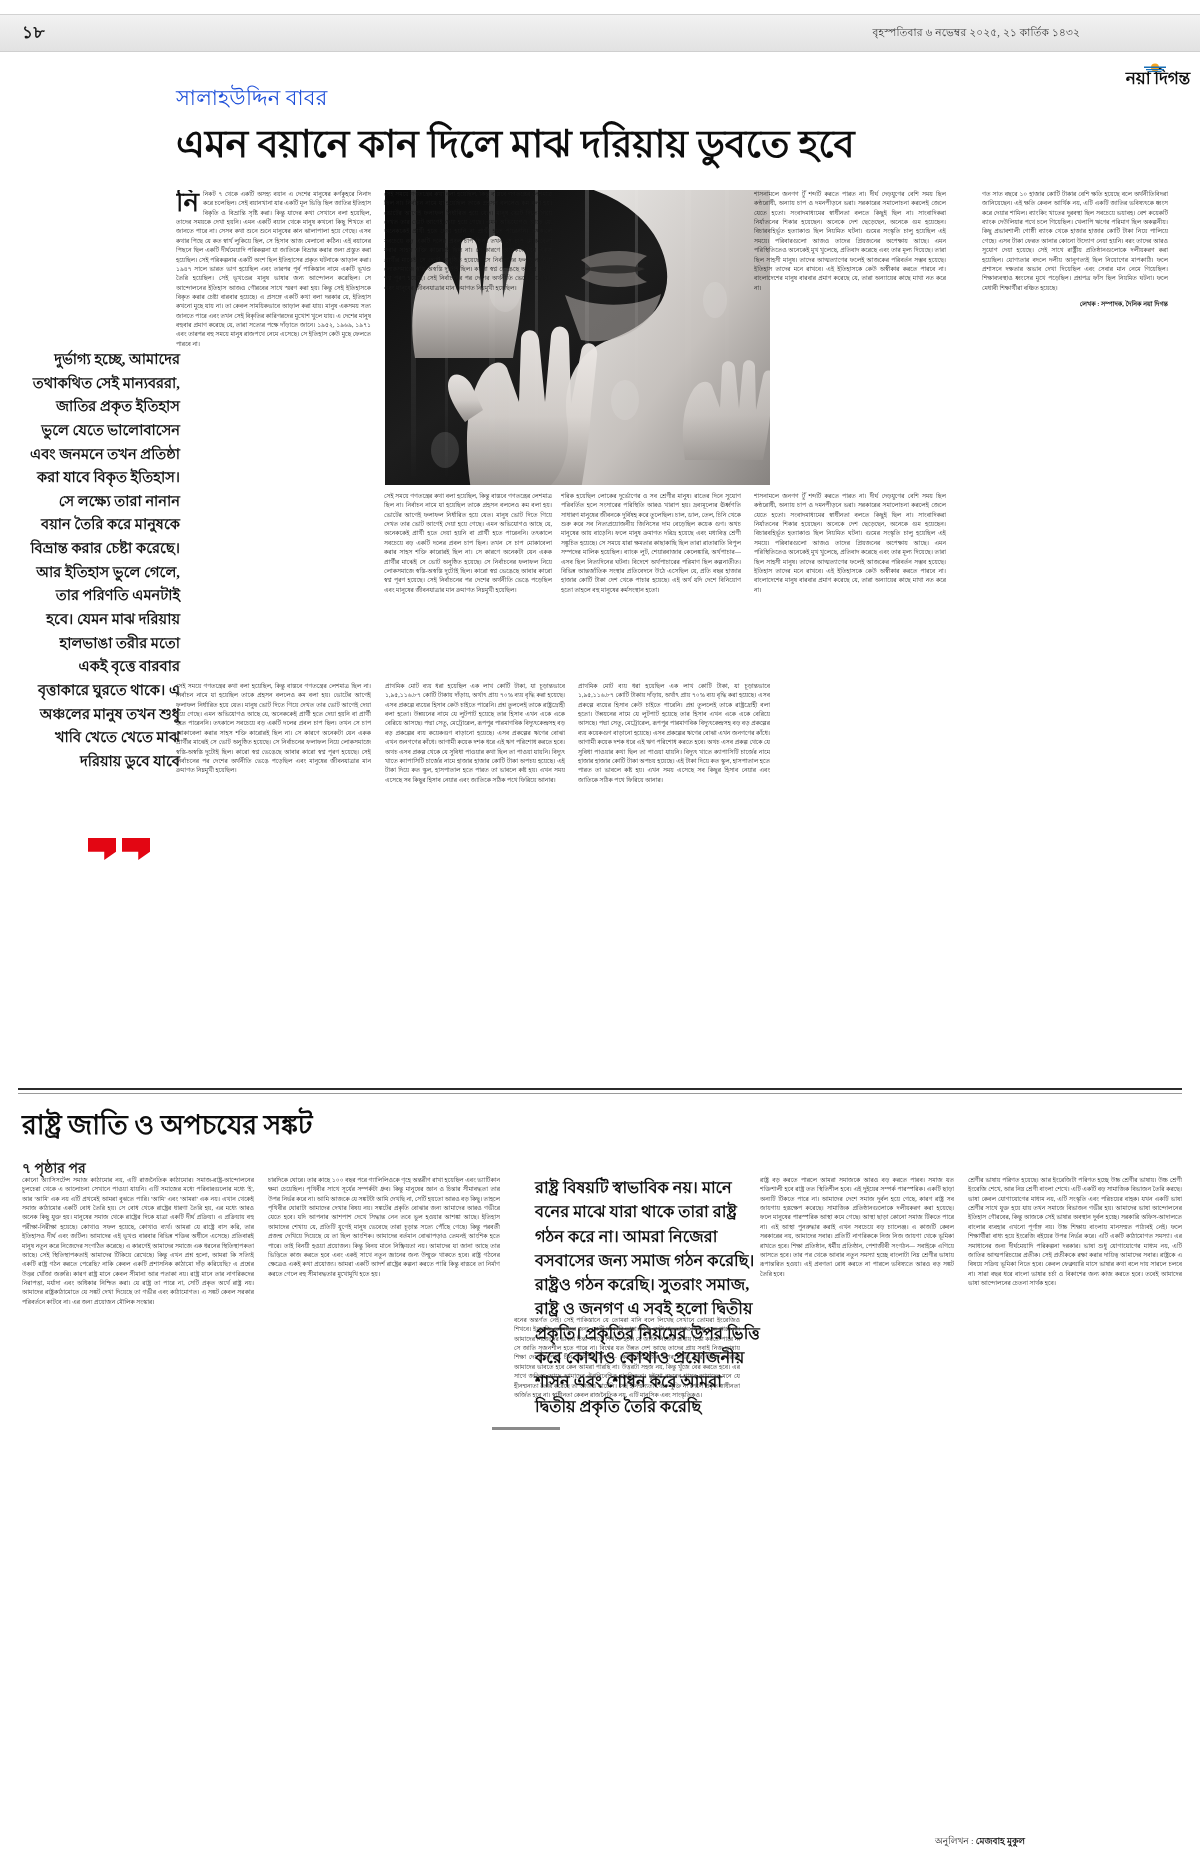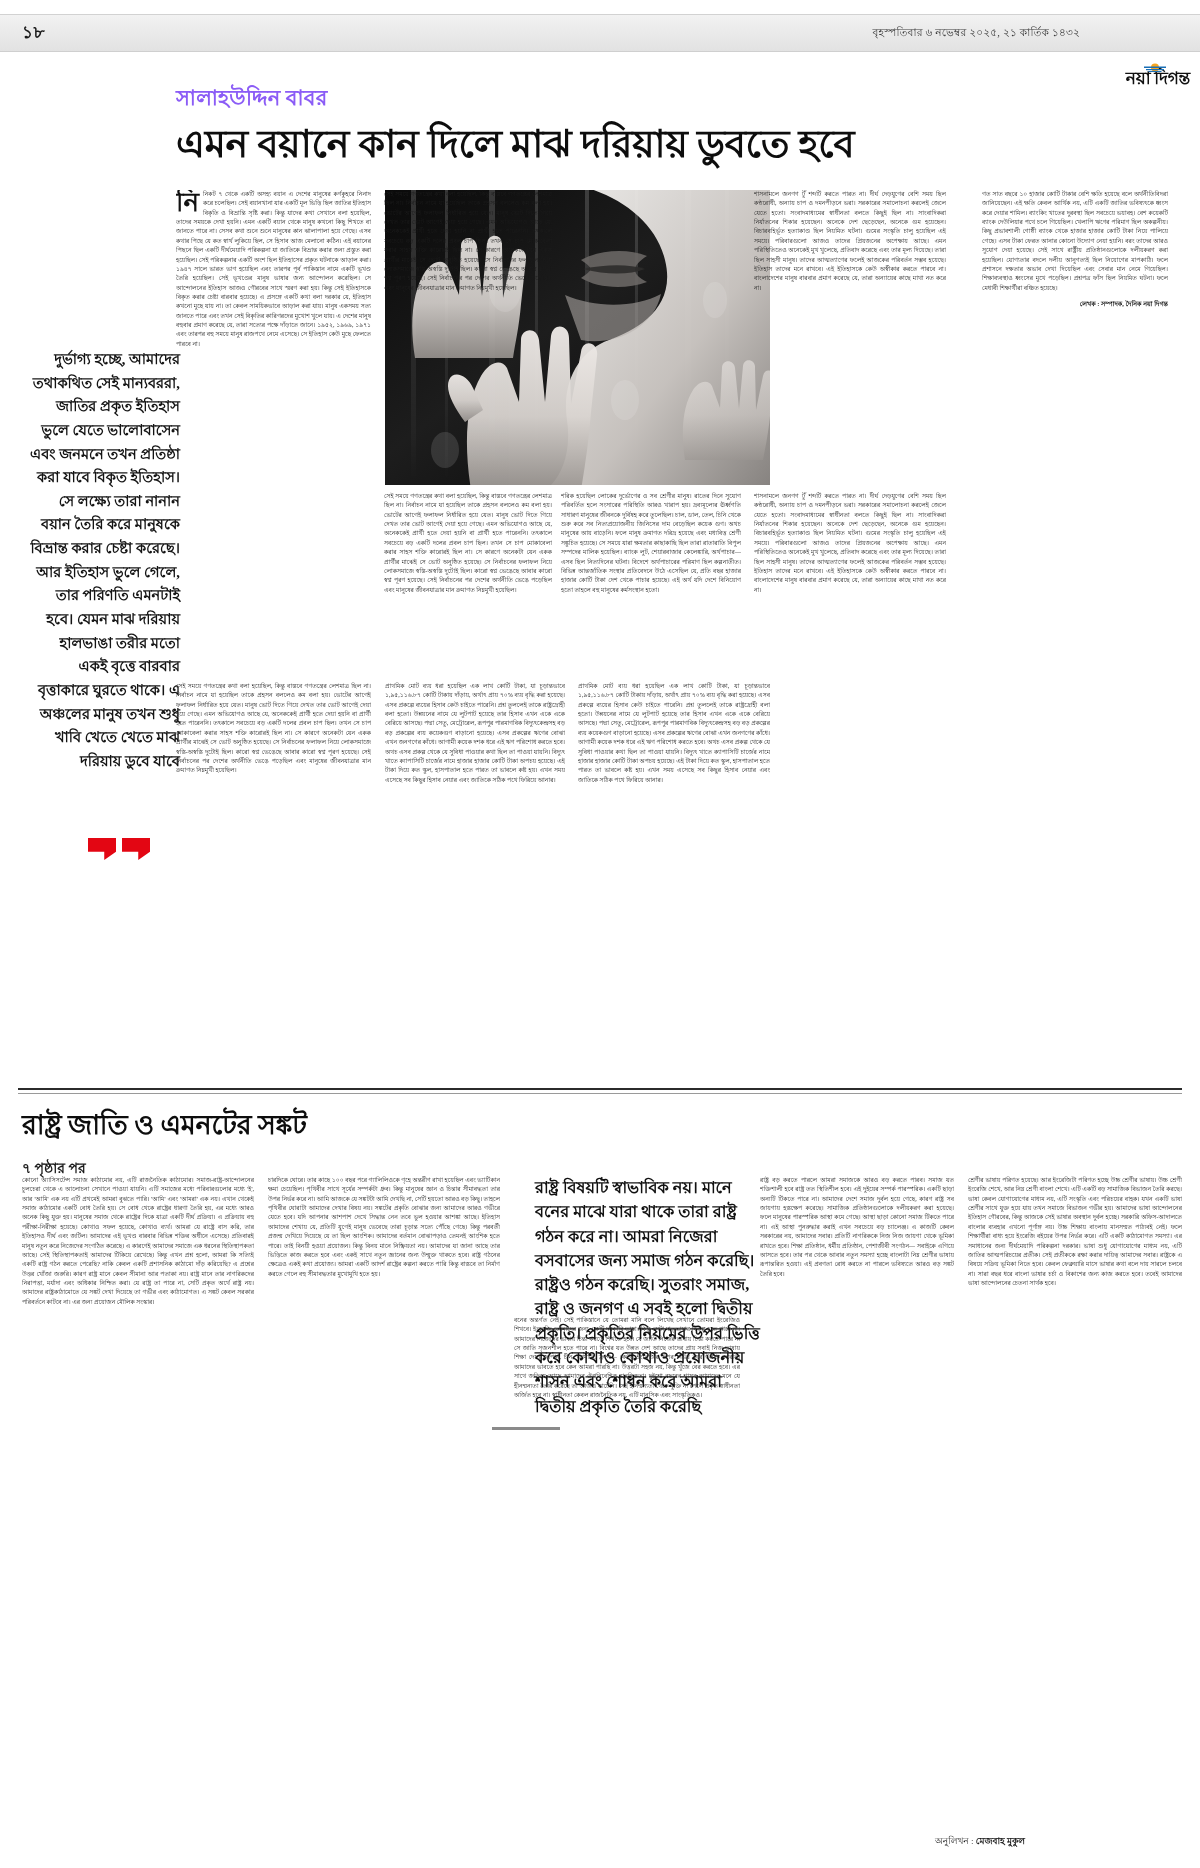--- a/index.html
+++ b/index.html
@@ -42,21 +42,21 @@
     white-space:nowrap;line-height:1;
   }
   .mh-logo .logo-mark{
     position:absolute;left:18px;top:-9px;width:22px;height:12px;
   }
 
   
   .a1{position:absolute;left:0;top:62px;width:1200px;}
   .a1-byline{
     position:absolute;left:176px;top:20px;
-    font-size:21px;font-weight:bold;color:#8b5cf6;letter-spacing:.2px;
+    font-size:21px;font-weight:normal;color:#1d4ed8;letter-spacing:.2px;
   }
   .a1-headline{
     position:absolute;left:176px;top:60px;width:680px;
     font-size:38px;font-weight:bold;color:#0d0d0d;
     line-height:1.18;letter-spacing:-.2px;
   }
 
   
   .pullquote{
     position:absolute;left:28px;top:348px;width:152px;
@@ -253,21 +253,21 @@
 
   <div class="col" style="position:absolute;left:578px;top:682px;width:192px;height:200px;overflow:hidden;">প্রাথমিক মোট ব্যয় ধরা হয়েছিল এক লাখ কোটি টাকা, যা চূড়ান্তভাবে ১,৯৫,১১৬.৮৭ কোটি টাকায় দাঁড়ায়, অর্থাৎ প্রায় ৭০% ব্যয় বৃদ্ধি করা হয়েছে। এসব প্রকল্পে ব্যয়ের হিসাব কেউ চাইতে পারেনি। প্রশ্ন তুললেই তাকে রাষ্ট্রদ্রোহী বলা হতো। উন্নয়নের নামে যে লুটপাট হয়েছে তার হিসাব এখন একে একে বেরিয়ে আসছে। পদ্মা সেতু, মেট্রোরেল, রূপপুর পারমাণবিক বিদ্যুৎকেন্দ্রসহ বড় বড় প্রকল্পের ব্যয় কয়েকগুণ বাড়ানো হয়েছে। এসব প্রকল্পের ঋণের বোঝা এখন জনগণের কাঁধে। আগামী কয়েক দশক ধরে এই ঋণ পরিশোধ করতে হবে। অথচ এসব প্রকল্প থেকে যে সুবিধা পাওয়ার কথা ছিল তা পাওয়া যায়নি। বিদ্যুৎ খাতে ক্যাপাসিটি চার্জের নামে হাজার হাজার কোটি টাকা অপচয় হয়েছে। এই টাকা দিয়ে কত স্কুল, হাসপাতাল হতে পারত তা ভাবলে কষ্ট হয়। এখন সময় এসেছে সব কিছুর হিসাব নেয়ার এবং জাতিকে সঠিক পথে ফিরিয়ে আনার।</div>
   <div class="col" style="position:absolute;left:385px;top:682px;width:180px;height:200px;overflow:hidden;">প্রাথমিক মোট ব্যয় ধরা হয়েছিল এক লাখ কোটি টাকা, যা চূড়ান্তভাবে ১,৯৫,১১৬.৮৭ কোটি টাকায় দাঁড়ায়, অর্থাৎ প্রায় ৭০% ব্যয় বৃদ্ধি করা হয়েছে। এসব প্রকল্পে ব্যয়ের হিসাব কেউ চাইতে পারেনি। প্রশ্ন তুললেই তাকে রাষ্ট্রদ্রোহী বলা হতো। উন্নয়নের নামে যে লুটপাট হয়েছে তার হিসাব এখন একে একে বেরিয়ে আসছে। পদ্মা সেতু, মেট্রোরেল, রূপপুর পারমাণবিক বিদ্যুৎকেন্দ্রসহ বড় বড় প্রকল্পের ব্যয় কয়েকগুণ বাড়ানো হয়েছে। এসব প্রকল্পের ঋণের বোঝা এখন জনগণের কাঁধে। আগামী কয়েক দশক ধরে এই ঋণ পরিশোধ করতে হবে। অথচ এসব প্রকল্প থেকে যে সুবিধা পাওয়ার কথা ছিল তা পাওয়া যায়নি। বিদ্যুৎ খাতে ক্যাপাসিটি চার্জের নামে হাজার হাজার কোটি টাকা অপচয় হয়েছে। এই টাকা দিয়ে কত স্কুল, হাসপাতাল হতে পারত তা ভাবলে কষ্ট হয়। এখন সময় এসেছে সব কিছুর হিসাব নেয়ার এবং জাতিকে সঠিক পথে ফিরিয়ে আনার।</div>
   <div class="col" style="position:absolute;left:384px;top:682px;width:0;height:0;"></div>
   <div class="col" style="position:absolute;left:176px;top:682px;width:195px;height:200px;overflow:hidden;">সেই সময়ে গণতন্ত্রের কথা বলা হয়েছিল, কিন্তু বাস্তবে গণতন্ত্রের লেশমাত্র ছিল না। নির্বাচন নামে যা হয়েছিল তাকে প্রহসন বললেও কম বলা হয়। ভোটের আগেই ফলাফল নির্ধারিত হয়ে যেত। মানুষ ভোট দিতে গিয়ে দেখত তার ভোট আগেই দেয়া হয়ে গেছে। এমন অভিযোগও আছে যে, অনেককেই প্রার্থী হতে দেয়া হয়নি বা প্রার্থী হতে পারেননি। তৎকালে সবচেয়ে বড় একটি দলের প্রবল চাপ ছিল। তখন সে চাপ মোকাবেলা করার সাহস শক্তি কারোরই ছিল না। সে কারণে অনেকটা যেন একক প্রার্থীর মাঝেই সে ভোট অনুষ্ঠিত হয়েছে। সে নির্বাচনের ফলাফল নিয়ে লোকসমাজে স্বস্তি-অস্বস্তি দুটোই ছিল। কারো স্বপ্ন ভেঙেছে আবার কারো স্বপ্ন পূরণ হয়েছে। সেই নির্বাচনের পর দেশের অর্থনীতি ভেঙে পড়েছিল এবং মানুষের জীবনযাত্রার মান ক্রমাগত নিম্নমুখী হয়েছিল।</div>
   <div class="col" style="position:absolute;left:384px;top:682px;width:0;height:0;"></div>
 
   <div class="divider"></div>
   <div class="divider2"></div>
 
-  <div class="a2-headline">রাষ্ট্র জাতি ও এমনটের সঙ্কট</div>
+  <div class="a2-headline">রাষ্ট্র জাতি ও অপচযের সঙ্কট</div>
   <div class="a2-jump">৭ পৃষ্ঠার পর</div>
 
   <div class="a2-cols">
     <div class="col d1">কোনো অ্যাসিসটেন্স সমাজ কাঠামোর নয়, এটি রাজনৈতিক কাঠামোর। সমাজ-রাষ্ট্র-আন্দোলনের চুলচেরা থেকে এ আলোচনা সেখানে পাওয়া যায়নি। এটি সমাজের মধ্যে পরিবারগুলোর মধ্যে 'ই', আর 'আমি' এক নয় এটি প্রথমেই আমরা বুঝতে পারি। 'আমি' এবং 'আমরা' এক নয়। এখান থেকেই সমাজ কাঠামোর একটি বোধ তৈরি হয়। সে বোধ থেকে রাষ্ট্রের ধারণা তৈরি হয়, এর মধ্যে আরও অনেক কিছু যুক্ত হয়। মানুষের সমাজ থেকে রাষ্ট্রের দিকে যাত্রা একটি দীর্ঘ প্রক্রিয়া। এ প্রক্রিয়ায় বহু পরীক্ষা-নিরীক্ষা হয়েছে। কোথাও সফল হয়েছে, কোথাও ব্যর্থ। আমরা যে রাষ্ট্রে বাস করি, তার ইতিহাসও দীর্ঘ এবং জটিল। আমাদের এই ভূখণ্ড বারবার বিভিন্ন শক্তির অধীনে এসেছে। প্রতিবারই মানুষ নতুন করে নিজেদের সংগঠিত করেছে। এ কারণেই আমাদের সমাজে এক ধরনের স্থিতিস্থাপকতা আছে। সেই স্থিতিস্থাপকতাই আমাদের টিকিয়ে রেখেছে। কিন্তু এখন প্রশ্ন হলো, আমরা কি সত্যিই একটি রাষ্ট্র গঠন করতে পেরেছি? নাকি কেবল একটি প্রশাসনিক কাঠামো দাঁড় করিয়েছি? এ প্রশ্নের উত্তর খোঁজা জরুরি। কারণ রাষ্ট্র মানে কেবল সীমানা আর পতাকা নয়। রাষ্ট্র মানে তার নাগরিকদের নিরাপত্তা, মর্যাদা এবং অধিকার নিশ্চিত করা। যে রাষ্ট্র তা পারে না, সেটি প্রকৃত অর্থে রাষ্ট্র নয়। আমাদের রাষ্ট্রকাঠামোতে যে সঙ্কট দেখা দিয়েছে তা গভীর এবং কাঠামোগত। এ সঙ্কট কেবল সরকার পরিবর্তনে কাটবে না। এর জন্য প্রয়োজন মৌলিক সংস্কার।</div>
     <div class="col d2">চারদিকে ঘোরে। তার কাছে ১০০ বছর পরে গ্যালিলিওকে গৃহে অন্তরীণ রাখা হয়েছিল এবং ভ্যাটিকান ক্ষমা চেয়েছিল। পৃথিবীর সাথে সূর্যের সম্পর্কটা ধ্রুব। কিন্তু মানুষের জ্ঞান ও চিন্তার সীমাবদ্ধতা তার উপর নির্ভর করে না। আমি আজকে যে সঙ্কটটা আমি দেখছি না, সেটি হয়তো আরও বড় কিছু। তাহলে পৃথিবীর ঘোরাটা আমাদের দেখার বিষয় নয়। সঙ্কটের প্রকৃতি বোঝার জন্য আমাদের আরও গভীরে যেতে হবে। যদি আপনার আশপাশ দেখে সিদ্ধান্ত নেন তবে ভুল হওয়ার আশঙ্কা আছে। ইতিহাস আমাদের শেখায় যে, প্রতিটি যুগেই মানুষ ভেবেছে তারা চূড়ান্ত সত্যে পৌঁছে গেছে। কিন্তু পরবর্তী প্রজন্ম দেখিয়ে দিয়েছে যে তা ছিল আংশিক। আমাদের বর্তমান বোঝাপড়াও তেমনই আংশিক হতে পারে। তাই বিনয়ী হওয়া প্রয়োজন। কিন্তু বিনয় মানে নিষ্ক্রিয়তা নয়। আমাদের যা জানা আছে তার ভিত্তিতে কাজ করতে হবে এবং একই সাথে নতুন জ্ঞানের জন্য উন্মুক্ত থাকতে হবে। রাষ্ট্র গঠনের ক্ষেত্রেও একই কথা প্রযোজ্য। আমরা একটি আদর্শ রাষ্ট্রের কল্পনা করতে পারি কিন্তু বাস্তবে তা নির্মাণ করতে গেলে বহু সীমাবদ্ধতার মুখোমুখি হতে হয়।</div>
     <div class="a2-quote">রাষ্ট্র বিষয়টি স্বাভাবিক নয়। মানে বনের মাঝে যারা থাকে তারা রাষ্ট্র গঠন করে না। আমরা নিজেরা বসবাসের জন্য সমাজ গঠন করেছি। রাষ্ট্রও গঠন করেছি। সুতরাং সমাজ, রাষ্ট্র ও জনগণ এ সবই হলো দ্বিতীয় প্রকৃতি। প্রকৃতির নিয়মের উপর ভিত্তি করে কোথাও কোথাও প্রয়োজনীয় শাসন এবং শোধন করে আমরা দ্বিতীয় প্রকৃতি তৈরি করেছি</div>
     <div class="col d3">বনের অন্তর্গত নেই। সেই পাকিস্তানে যে তোমরা মানি বলে লিখেছ সেখানে তোমরা ইংরেজিও শিখবে। ইংরেজি তোমাদের জন্য একটি দরকারি ভাষা। কিন্তু সেটা মাতৃভাষার বিকল্প হতে পারে না। আমাদের নিজেদের ভাষায় চিন্তা করতে শিখতে হবে। যে জাতি নিজের ভাষায় চিন্তা করতে পারে না সে জাতি সৃজনশীল হতে পারে না। বিশ্বের যত উন্নত দেশ আছে তাদের প্রায় সবাই নিজ ভাষায় শিক্ষা দেয়। জাপান, চীন, জার্মানি, ফ্রান্স— কেউই ইংরেজির উপর নির্ভর করে উন্নতি করেনি। আমাদের ভাবতে হবে কেন আমরা পারছি না। উত্তরটা সহজ নয়, কিন্তু খুঁজে বের করতে হবে। এর সাথে জড়িয়ে আছে আমাদের ঔপনিবেশিক মানসিকতা। দুইশো বছরের শাসন আমাদের মনে যে হীনম্মন্যতা তৈরি করেছে তা আজও কাটেনি। সেই হীনম্মন্যতা থেকে মুক্তি না পেলে প্রকৃত স্বাধীনতা অর্জিত হবে না। স্বাধীনতা কেবল রাজনৈতিক নয়, এটি মানসিক এবং সাংস্কৃতিকও।</div>
     <div class="col d4">রাষ্ট্র বড় করতে পারলে আমরা সমাজকে আরও বড় করতে পারব। সমাজ যত শক্তিশালী হবে রাষ্ট্র তত স্থিতিশীল হবে। এই দুইয়ের সম্পর্ক পারস্পরিক। একটি ছাড়া অন্যটি টিকতে পারে না। আমাদের দেশে সমাজ দুর্বল হয়ে গেছে, কারণ রাষ্ট্র সব জায়গায় হস্তক্ষেপ করেছে। সামাজিক প্রতিষ্ঠানগুলোকে দলীয়করণ করা হয়েছে। ফলে মানুষের পারস্পরিক আস্থা কমে গেছে। আস্থা ছাড়া কোনো সমাজ টিকতে পারে না। এই আস্থা পুনরুদ্ধার করাই এখন সবচেয়ে বড় চ্যালেঞ্জ। এ কাজটি কেবল সরকারের নয়, আমাদের সবার। প্রতিটি নাগরিককে নিজ নিজ জায়গা থেকে ভূমিকা রাখতে হবে। শিক্ষা প্রতিষ্ঠান, ধর্মীয় প্রতিষ্ঠান, পেশাজীবী সংগঠন— সবাইকে এগিয়ে আসতে হবে। তার পর থেকে আবার নতুন সমস্যা হচ্ছে বাংলাটা নিম্ন শ্রেণীর ভাষায় রূপান্তরিত হওয়া। এই প্রবণতা রোধ করতে না পারলে ভবিষ্যতে আরও বড় সঙ্কট তৈরি হবে।</div>
     <div class="col d5">শ্রেণীর ভাষায় পরিণত হয়েছে। আর ইংরেজিটা পরিণত হচ্ছে উচ্চ শ্রেণীর ভাষায়। উচ্চ শ্রেণী ইংরেজি শেখে, আর নিম্ন শ্রেণী বাংলা শেখে। এটি একটি বড় সামাজিক বিভাজন তৈরি করছে। ভাষা কেবল যোগাযোগের মাধ্যম নয়, এটি সংস্কৃতি এবং পরিচয়ের বাহক। যখন একটি ভাষা শ্রেণীর সাথে যুক্ত হয়ে যায় তখন সমাজে বিভাজন গভীর হয়। আমাদের ভাষা আন্দোলনের ইতিহাস গৌরবের, কিন্তু আজকে সেই ভাষার অবস্থান দুর্বল হচ্ছে। সরকারি অফিস-আদালতে বাংলার ব্যবহার এখনো পূর্ণাঙ্গ নয়। উচ্চ শিক্ষায় বাংলায় মানসম্মত পাঠ্যবই নেই। ফলে শিক্ষার্থীরা বাধ্য হয়ে ইংরেজি বইয়ের উপর নির্ভর করে। এটি একটি কাঠামোগত সমস্যা। এর সমাধানের জন্য দীর্ঘমেয়াদি পরিকল্পনা দরকার। ভাষা শুধু যোগাযোগের মাধ্যম নয়, এটি জাতির আত্মপরিচয়ের প্রতীক। সেই প্রতীককে রক্ষা করার দায়িত্ব আমাদের সবার। রাষ্ট্রকে এ বিষয়ে সক্রিয় ভূমিকা নিতে হবে। কেবল ফেব্রুয়ারি মাসে ভাষার কথা বলে দায় সারলে চলবে না। সারা বছর ধরে বাংলা ভাষার চর্চা ও বিকাশের জন্য কাজ করতে হবে। তবেই আমাদের ভাষা আন্দোলনের চেতনা সার্থক হবে।</div>
   </div>

